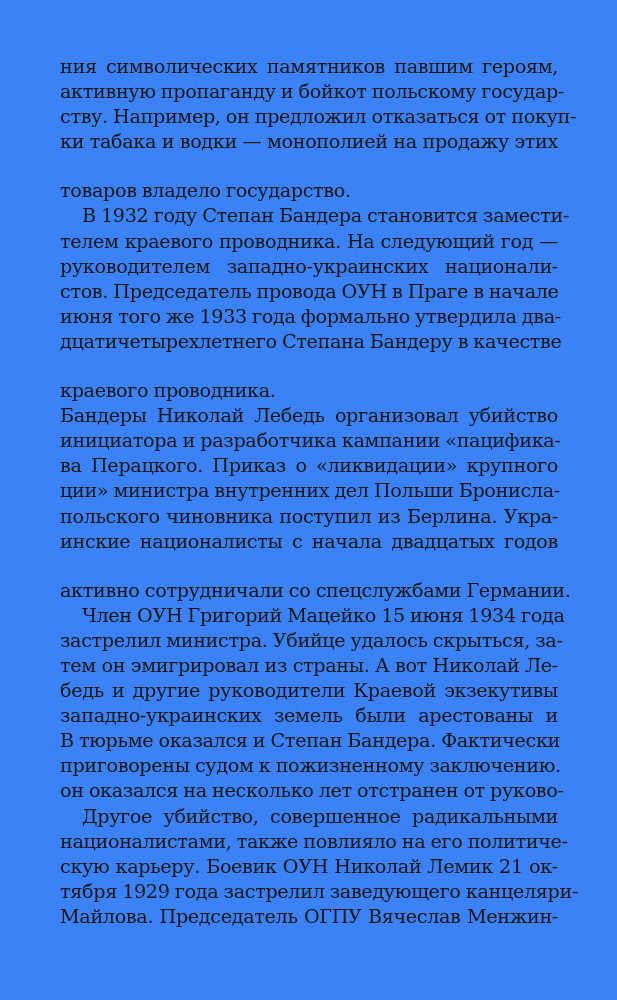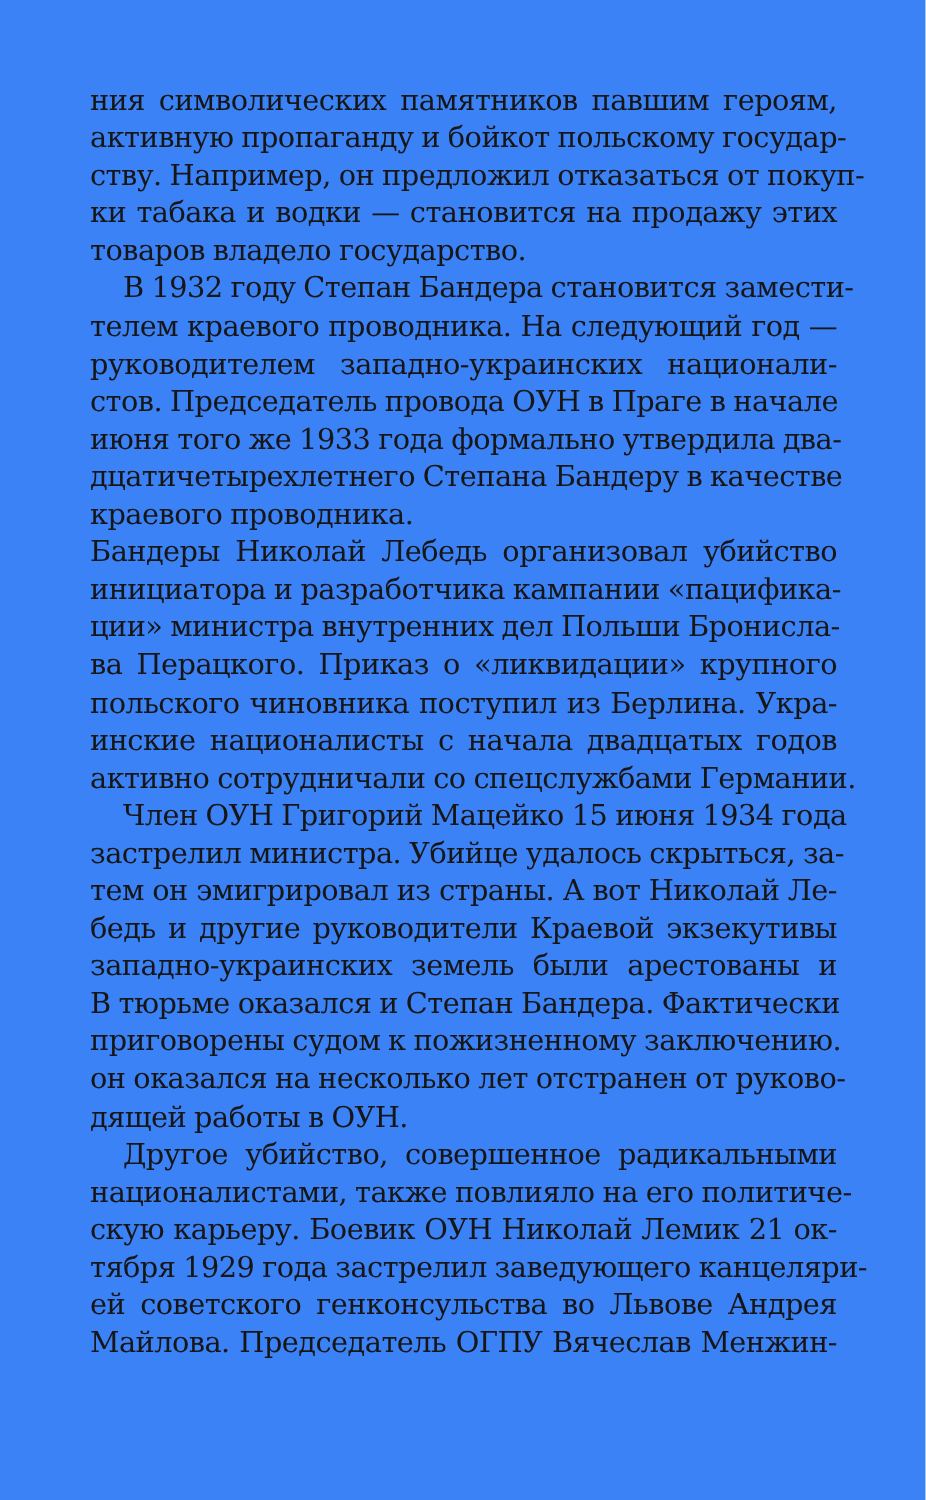--- a/index.html
+++ b/index.html
@@ -18,79 +18,77 @@
       display: block;
       height: 25.1px;
       line-height: 25.1px;
       white-space: nowrap;
       text-align: justify;
       text-align-last: justify;
       letter-spacing: -0.35px;
       word-spacing: -0.5px;
     }
     .line.indent { padding-left: 22px; }
-    .line.last { text-align-last: left; }
+    .line.last { text-align-last: left; margin-top: 24px; }
     .page-number {
       position: absolute; left: 0; width: 617px; top: 999px;
       text-align: left;
       font-family: "DejaVu Serif", "Liberation Serif", serif;
       font-size: 18px; color: #161616;
     }
   </style>
 </head>
 <body>
 
 <div class="page">
   <div class="text-block">
 
     <div>
       <span class="line">ния символических памятников павшим героям,</span>
       <span class="line">активную пропаганду и бойкот польскому государ-</span>
       <span class="line">ству. Например, он предложил отказаться от покуп-</span>
-      <span class="line">ки табака и водки — становится на продажу этих</span>
+      <span class="line">ки табака и водки — монополией на продажу этих</span>
       <span class="line last">товаров владело государство.</span>
     </div>
 
     <div>
       <span class="line indent">В 1932 году Степан Бандера становится замести-</span>
       <span class="line">телем краевого проводника. На следующий год —</span>
       <span class="line">руководителем западно-украинских национали-</span>
       <span class="line">стов. Председатель провода ОУН в Праге в начале</span>
       <span class="line">июня того же 1933 года формально утвердила два-</span>
       <span class="line">дцатичетырехлетнего Степана Бандеру в качестве</span>
       <span class="line last">краевого проводника.</span>
     </div>
 
     <div>
       <span class="line">Бандеры Николай Лебедь организовал убийство</span>
       <span class="line">инициатора и разработчика кампании «пацифика-</span>
+      <span class="line">ва Перацкого. Приказ о «ликвидации» крупного</span>
       <span class="line">ции» министра внутренних дел Польши Бронисла-</span>
-      <span class="line">ва Перацкого. Приказ о «ликвидации» крупного</span>
       <span class="line">польского чиновника поступил из Берлина. Укра-</span>
       <span class="line">инские националисты с начала двадцатых годов</span>
       <span class="line last">активно сотрудничали со спецслужбами Германии.</span>
     </div>
 
     <div>
       <span class="line indent">Член ОУН Григорий Мацейко 15 июня 1934 года</span>
       <span class="line">застрелил министра. Убийце удалось скрыться, за-</span>
       <span class="line">тем он эмигрировал из страны. А вот Николай Ле-</span>
       <span class="line">бедь и другие руководители Краевой экзекутивы</span>
       <span class="line">западно-украинских земель были арестованы и</span>
       <span class="line">В тюрьме оказался и Степан Бандера. Фактически</span>
       <span class="line">приговорены судом к пожизненному заключению.</span>
       <span class="line">он оказался на несколько лет отстранен от руково-</span>
-      <span class="line last">дящей работы в ОУН.</span>
     </div>
 
     <div>
       <span class="line indent">Другое убийство, совершенное радикальными</span>
       <span class="line">националистами, также повлияло на его политиче-</span>
       <span class="line">скую карьеру. Боевик ОУН Николай Лемик 21 ок-</span>
       <span class="line">тября 1929 года застрелил заведующего канцеляри-</span>
-      <span class="line">ей советского генконсульства во Львове Андрея</span>
       <span class="line">Майлова. Председатель ОГПУ Вячеслав Менжин-</span>
     </div>
 
   </div>
 
   <div class="page-number">40</div>
 </div>
 
 </body></html>

